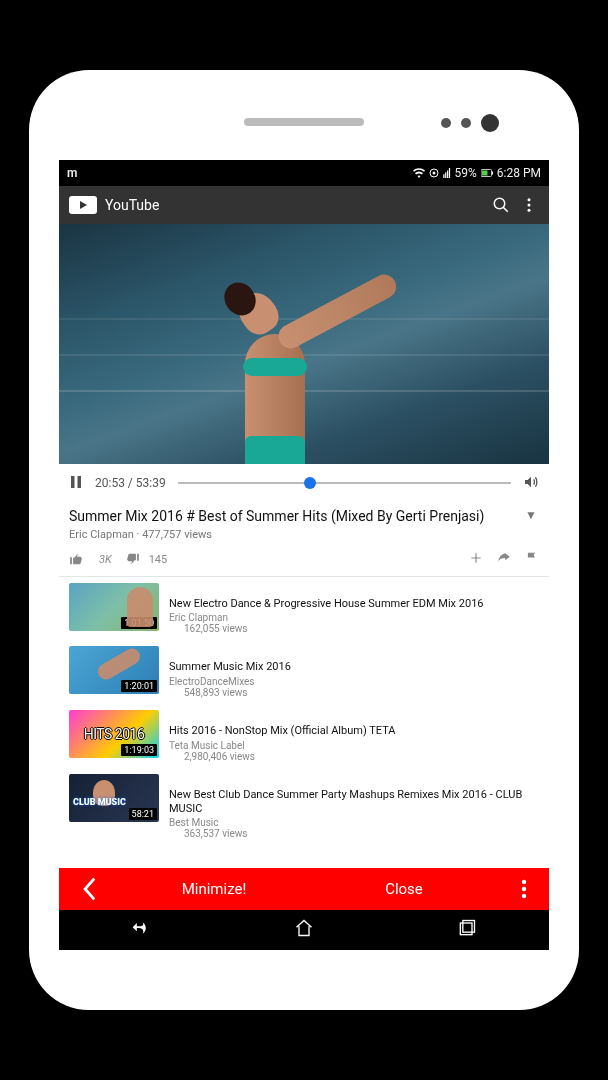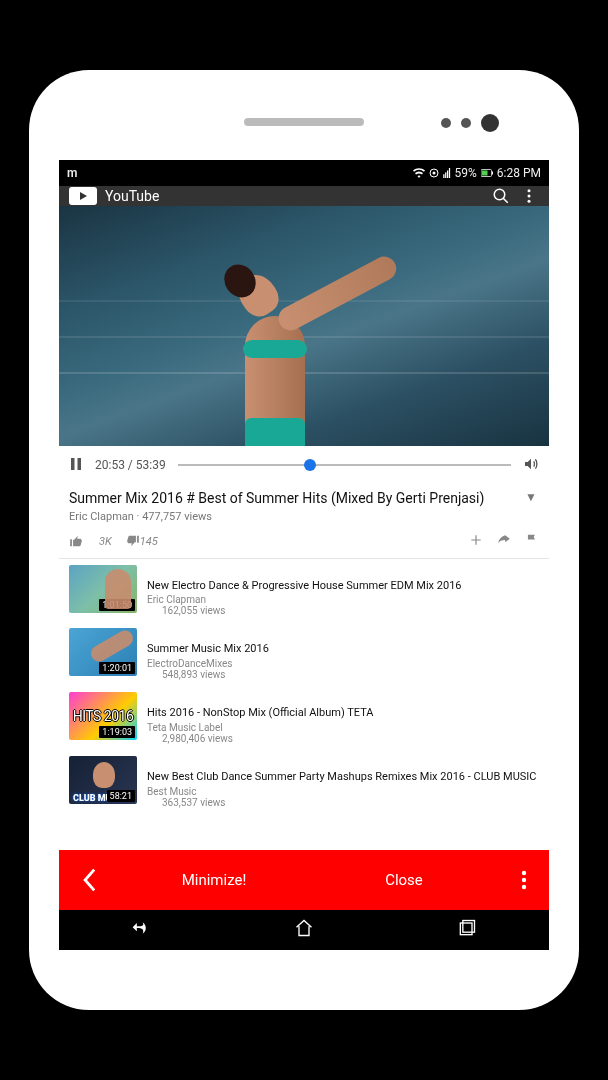--- a/index.html
+++ b/index.html
@@ -25,21 +25,21 @@
     display: flex; flex-direction: column;
     overflow: hidden;
   }
 
   
   .statusbar { height: 26px; background:#000; color:#eee; font-size:12px; display:flex; align-items:center; padding:0 8px; }
   .statusbar .left { flex:1; font-weight:600; }
   .statusbar .right { display:flex; gap:4px; align-items:center; }
 
   
-  .yt-header { height:20px; background:#333; color:#fff; display:flex; align-items:center; padding:0 10px; gap:8px; }
+  .yt-header { height:38px; background:#333; color:#fff; display:flex; align-items:center; padding:0 10px; gap:8px; }
   .yt-logo { width:28px; height:18px; background:#fff; border-radius:3px; display:flex; align-items:center; justify-content:center; }
   .yt-logo svg { width:10px; height:10px; }
   .yt-header .title { flex:1; font-size:14px; font-weight:400; }
   .yt-header .ic { width:20px; height:20px; display:flex; align-items:center; justify-content:center; cursor:pointer; }
 
   
   .video { height: 240px; background: linear-gradient(160deg,#1a3442 0%,#2b5568 25%,#3a6a7e 45%,#4a7588 55%,#2c5063 75%,#183340 100%); position:relative; overflow:hidden;}
   .ripple1{position:absolute;bottom:30%;left:0;right:0;height:2px;background:rgba(255,255,255,.15);}
   .ripple2{position:absolute;bottom:45%;left:0;right:0;height:2px;background:rgba(255,255,255,.1);}
   .ripple3{position:absolute;bottom:60%;left:0;right:0;height:2px;background:rgba(255,255,255,.08);}
@@ -62,40 +62,40 @@
   .meta h2 { font-size:14px; font-weight:400; color:#111; flex:1; line-height:1.25;}
   .chev{width:16px;text-align:center;color:#777;font-size:12px;}
   .meta .sub { font-size:11px; color:#777; margin-top:2px;}
   .actions { display:flex; align-items:center; gap:14px; margin-top:10px; color:#888; font-size:11px;}
   .actions .spacer{flex:1;}
   .actions svg{width:14px;height:14px;fill:#888;}
 
   
   .list { flex:1; overflow:hidden; }
   .row { display:flex; gap:10px; padding:6px 10px; }
-  .thumb { width:68px; height:48px; border-radius:2px; position:relative; flex-shrink:0;}
+  .thumb { width:90px; height:48px; border-radius:2px; position:relative; flex-shrink:0;}
   .dur { position:absolute; bottom:2px; right:2px; background:#000; color:#fff; font-size:9px; padding:1px 3px; border-radius:1px;}
   .info { flex:1; min-width:0;}
   .info .t { font-size:11px; color:#111; line-height:1.25; display:-webkit-box;-webkit-line-clamp:2;-webkit-box-orient:vertical;overflow:hidden;margin-top:14px;}
   .info .c { font-size:10px; color:#888; margin-top:2px;}
   .info .v { font-size:10px; color:#888;margin-left:15px;}
 
   .th1{background:linear-gradient(135deg,#5ba3c4 0%,#7dbfa8 50%,#8ab56a 100%);}
   .th2{background:linear-gradient(135deg,#4aa5d4 0%,#2d7fb5 100%);}
   .th3{background:linear-gradient(135deg,#ff3bd4 0%,#ffcc00 60%,#00d4ff 100%);}
   .th4{background:linear-gradient(135deg,#152135 0%,#2a3552 100%);}
   .th1::after{content:"";position:absolute;right:6px;bottom:4px;width:26px;height:40px;background:rgba(200,140,110,.9);border-radius:14px 14px 4px 4px;}
   .th2::after{content:"";position:absolute;left:30%;top:10px;width:46px;height:16px;background:rgba(200,140,110,.9);border-radius:8px;transform:rotate(-30deg);}
   .th3::before{content:"";position:absolute;inset:0;display:flex;align-items:center;justify-content:center;}
   .hitslabel{position:absolute;inset:0;display:flex;align-items:center;justify-content:center;font-size:14px;font-weight:400;color:#fff;letter-spacing:-0.5px;text-shadow:-1px 0 #000,1px 0 #000,0 -1px #000,0 1px #000;}
   .th4 .face{position:absolute;left:24px;top:6px;width:22px;height:26px;background:#c89070;border-radius:50% 50% 40% 40%;}
-  .th4 .club{position:absolute;left:4px;bottom:2px;font-size:9px;font-weight:900;color:#fff;line-height:.9;text-shadow:0 0 3px #06f;}
-
-  
-  .redbar { height:60px; background:#f00; display:flex; align-items:center; color:#fff; font-size:15px;}
+  .th4 .club{position:absolute;left:4px;bottom:16px;font-size:9px;font-weight:900;color:#fff;line-height:.9;text-shadow:0 0 3px #06f;}
+
+  
+  .redbar { height:42px; background:#f00; display:flex; align-items:center; color:#fff; font-size:15px;}
   .redbar .back { width:60px; display:flex; justify-content:center;}
   .redbar .btn { flex:1; text-align:center; cursor:pointer;}
   .redbar .more { width:50px; display:flex; justify-content:center;}
 
   
   .navbar { height:40px; background:#000; display:flex; align-items:center; justify-content:space-around; }
   .navbar svg { width:20px; height:20px; stroke:#fff; fill:none; stroke-width:1.6;}
 </style>
 </head>
 <body>
@@ -193,21 +193,21 @@
         <span class="chev">▼</span>
       </div>
       <div class="sub"><span>Eric Clapman</span> · <span>477,757 views</span></div>
       <div class="actions">
         <span style="display:flex;gap:16px;align-items:center;font-style:italic;">
             <svg viewBox="0 0 24 24">
               <path d="M2 21h3V9H2zm19-11c0-1-.9-2-2-2h-5l1-5-6 7H7v11h11c.8 0 1.5-.5 1.8-1.2L22 12c.1-.3 0-2-1-2z"></path>
             </svg>
             <span>3K</span>
           </span>
-        <span style="display:flex;gap:0;align-items:center;font-style:italic;">
+        <span style="display:flex;gap:9px;align-items:center;">
             <svg viewBox="0 0 24 24" style="transform:rotate(180deg);">
               <path d="M2 21h3V9H2zm19-11c0-1-.9-2-2-2h-5l1-5-6 7H7v11h11c.8 0 1.5-.5 1.8-1.2L22 12c.1-.3 0-2-1-2z"></path>
             </svg>
             <span>145</span>
           </span>
         <span class="spacer"></span>
         <span><svg viewBox="0 0 24 24">
               <path d="M12 4v16M4 12h16" stroke="#888" stroke-width="2" fill="none"></path>
             </svg></span>
         <span><svg viewBox="0 0 24 24">

